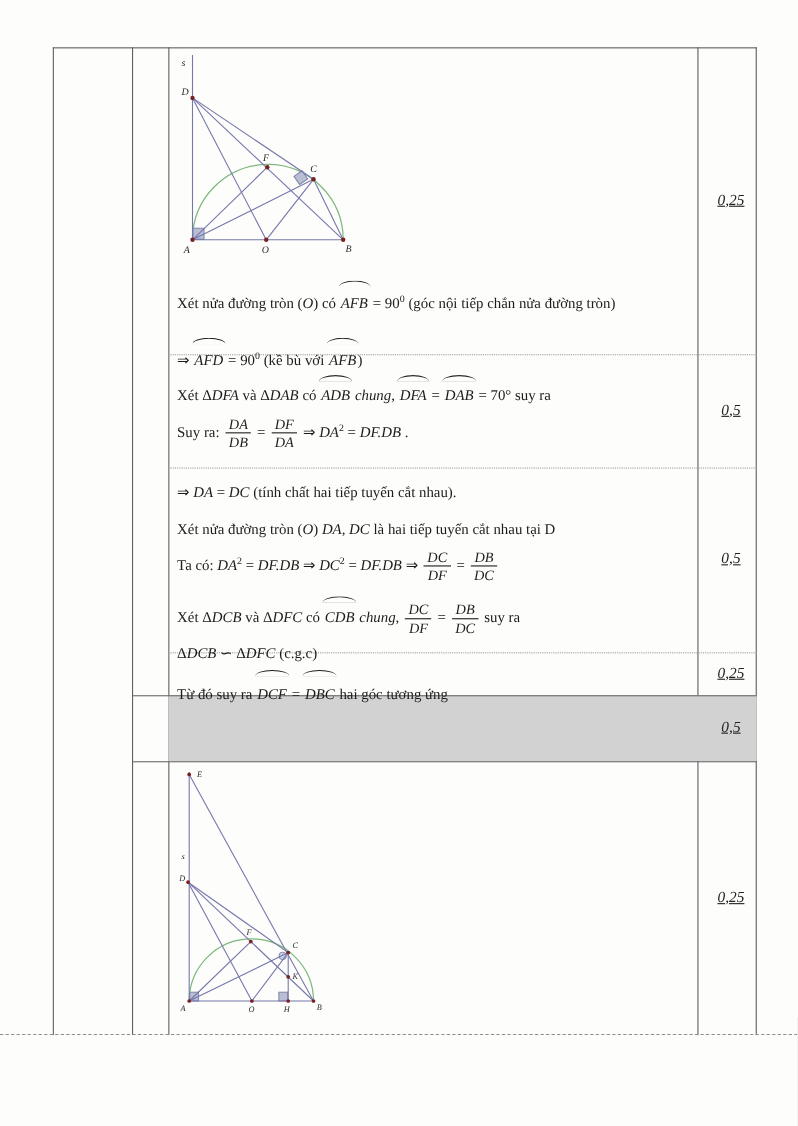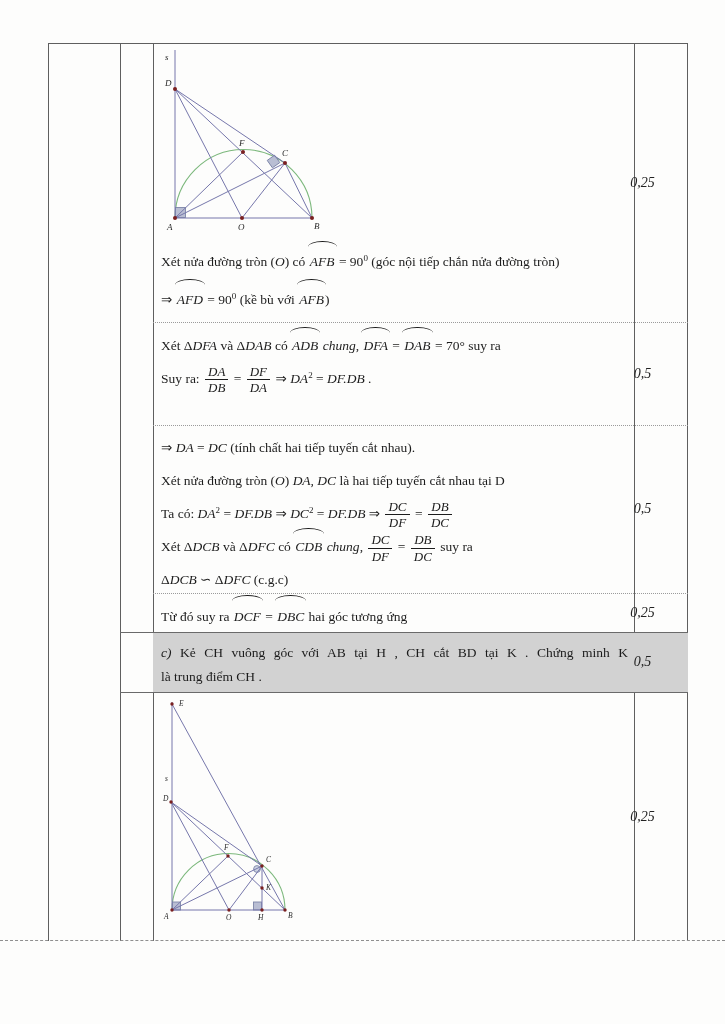--- a/index.html
+++ b/index.html
@@ -7,33 +7,33 @@
         font-family:"Liberation Serif",serif;color:#1c1c1c;}
   .tbl{position:absolute;left:48px;top:43px;width:640px;height:898px;}
   .vl{position:absolute;top:0;width:1px;height:898px;background:#5f5f5f;}
   .hl-top{position:absolute;left:0;top:0;width:640px;height:1px;background:#5f5f5f;}
   .dotline{position:absolute;left:105px;width:535px;height:0;border-top:1px dotted #9b9b9b;}
   .solidline{position:absolute;left:72px;width:568px;height:0;border-top:1px solid #6a6a6a;}
   .grayband{position:absolute;left:105px;top:589px;width:535px;height:60px;background:#d2d2d2;}
   .dashed-bottom{position:absolute;left:0;top:940px;width:725px;height:0;border-top:1px dashed #8f8f8f;}
 
   .cell{position:absolute;box-sizing:border-box;}
-  .score-cell{left:568px;width:53px;display:flex;align-items:center;justify-content:center;
-              font-style:italic;font-size:14px;color:#222;}
+  .score-cell{left:590px;width:53px;display:flex;align-items:center;justify-content:center;
+              font-style:italic;font-size:14px;color:#222;text-decoration:underline;}
   .qcell{left:72px;top:589px;width:33px;height:309px;display:flex;align-items:center;
          justify-content:center;font-size:14.5px;}
   .textblock{left:105px;width:481px;padding:4px 6px 0 8px;font-size:13.5px;}
   .mline{line-height:33px;white-space:nowrap;}
   .lh38 .mline{line-height:38px;}
   .lh39 .mline{line-height:39px;}
   .wraprow .mline{white-space:normal;line-height:24px;}
   .just{text-align:justify;text-align-last:justify;}
   .mi{font-style:italic;}
   .rm{font-style:normal;}
-  .arc{font-style:italic;position:relative;padding:0 1px;display:inline-block;}
+  .arc{font-style:italic;position:relative;padding:0 1px;display:inline-block;margin-top:14px;}
   .arc::before{content:"";position:absolute;left:-1px;right:-1px;top:-2px;height:5px;
                border-top:1.3px solid #1c1c1c;border-radius:50% 50% 0 0/100% 100% 0 0;}
   sup{font-size:9px;line-height:0;}
   .frac{display:inline-block;vertical-align:middle;text-align:center;font-style:italic;
         line-height:1.06;margin:0 2px;font-size:13px;}
   .frac .fn{display:block;padding:0 3px 1px;border-bottom:1px solid #1c1c1c;}
   .frac .fd{display:block;padding:1px 3px 0;}
 
   svg{position:absolute;overflow:visible;}
   .dline{stroke:#7677ab;stroke-width:1;fill:none;}
@@ -140,24 +140,20 @@
     <div class="cell textblock" style="top:384px">
         <div class="mline"><span class="rm">⇒ </span><span class="mi">DA</span><span class="rm"> = </span><span class="mi">DC</span><span class="rm"> (tính chất hai tiếp tuyến cắt nhau).</span></div>
         <div class="mline"><span class="rm">Xét nửa đường tròn (</span><span class="mi">O</span><span class="rm">)  </span><span class="mi">DA, DC</span><span class="rm"> là hai tiếp tuyến cắt nhau tại D</span></div>
         <div class="mline"><span class="rm">Ta có: </span><span class="mi">DA</span><sup>2</sup><span class="rm"> = </span><span class="mi">DF.DB</span><span class="rm"> ⇒ </span><span class="mi">DC</span><sup>2</sup><span class="rm"> = </span><span class="mi">DF.DB</span><span class="rm"> ⇒ </span><span class="frac"><span class="fn">DC</span><span class="fd">DF</span></span><span class="rm"> = </span><span class="frac"><span class="fn">DB</span><span class="fd">DC</span></span></div>
         <div class="mline"><span class="rm">Xét Δ</span><span class="mi">DCB</span><span class="rm"> và Δ</span><span class="mi">DFC</span><span class="rm"> có </span><span class="arc">CDB</span><span class="mi"> chung</span><span class="rm">, </span><span class="frac"><span class="fn">DC</span><span class="fd">DF</span></span><span class="rm"> = </span><span class="frac"><span class="fn">DB</span><span class="fd">DC</span></span><span class="rm"> suy ra</span></div>
         <div class="mline"><span class="rm">Δ</span><span class="mi">DCB</span><span class="rm"> ∽ Δ</span><span class="mi">DFC</span><span class="rm"> (c.g.c)</span></div>
       </div>
     <div class="cell textblock lh39" style="top:550px">
         <div class="mline"><span class="rm">Từ đó suy ra  </span><span class="arc">DCF</span><span class="rm"> = </span><span class="arc">DBC</span><span class="rm">  hai góc tương ứng</span></div>
       </div>
-    <div class="cell textblock wraprow" style="top:591px;padding-top:7px">
-        <div class="mline just"><span class="mi">c)</span><span class="rm"> Kẻ CH vuông góc với AB tại H , CH cắt BD tại K . Chứng minh K</span></div>
-        <div class="mline"><span class="rm">là trung điểm CH .</span></div>
-      </div>
 
     <div class="cell score-cell" style="top:0;height:279px">0,25</div>
     <div class="cell score-cell" style="top:279px;height:103px">0,5</div>
     <div class="cell score-cell" style="top:382px;height:168px">0,5</div>
     <div class="cell score-cell" style="top:550px;height:39px">0,25</div>
     <div class="cell score-cell" style="top:589px;height:60px">0,5</div>
     <div class="cell score-cell" style="top:649px;height:249px">0,25</div>
 
   </div>
 

